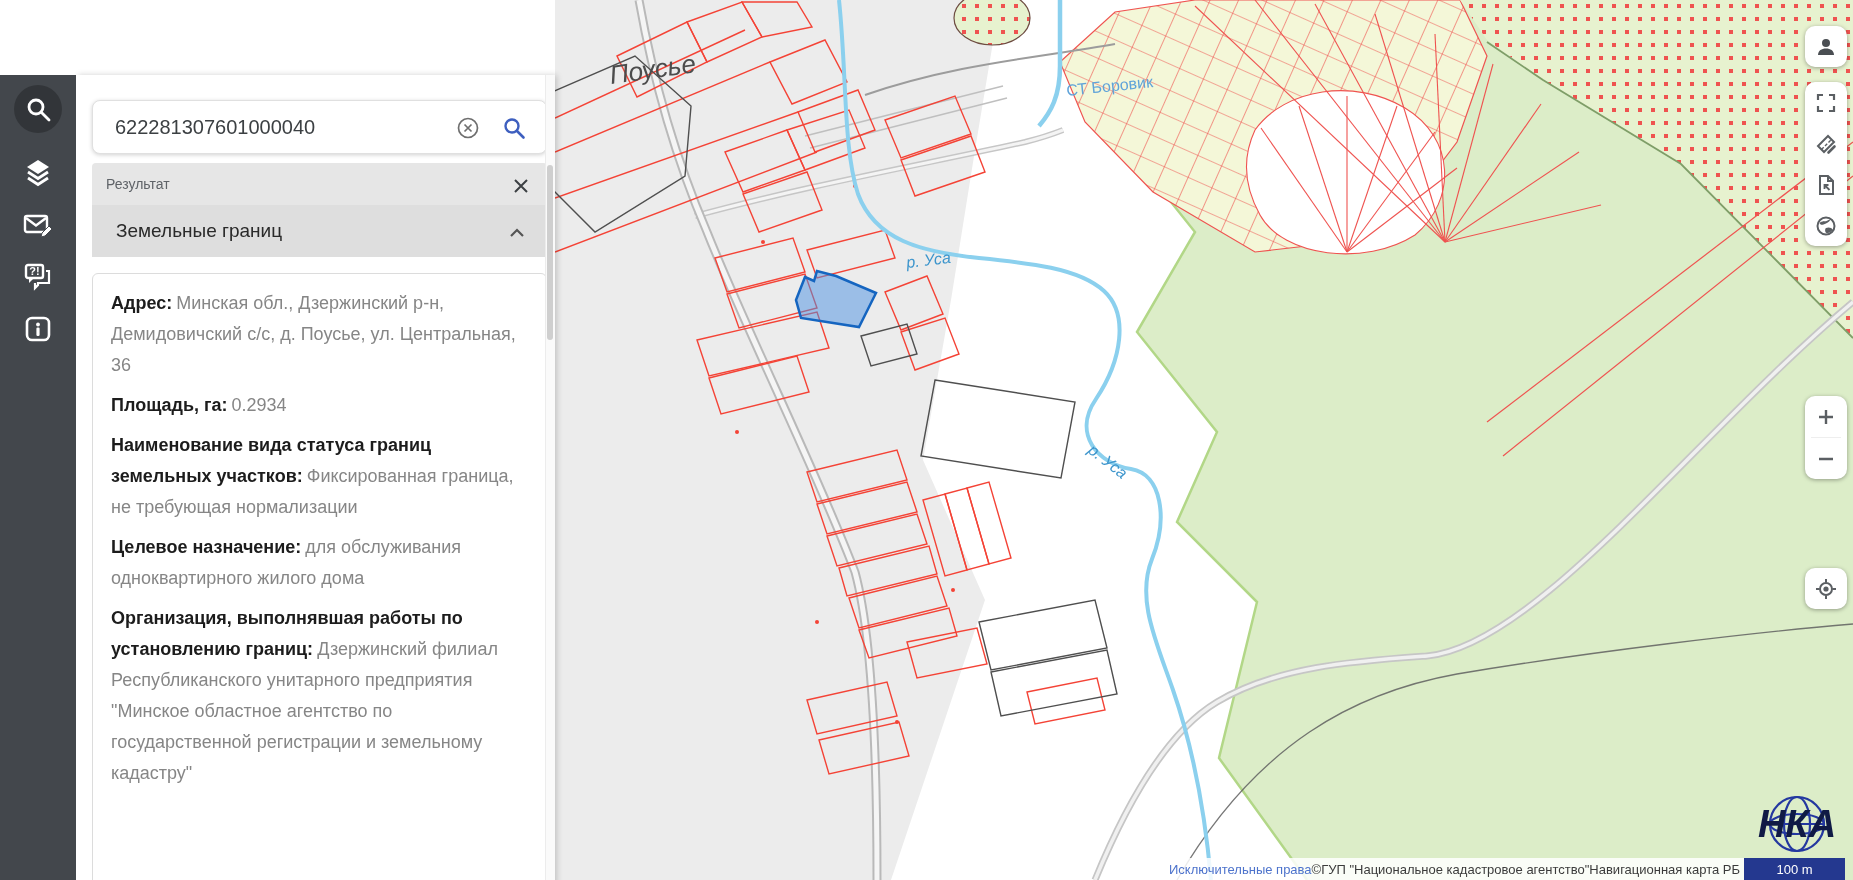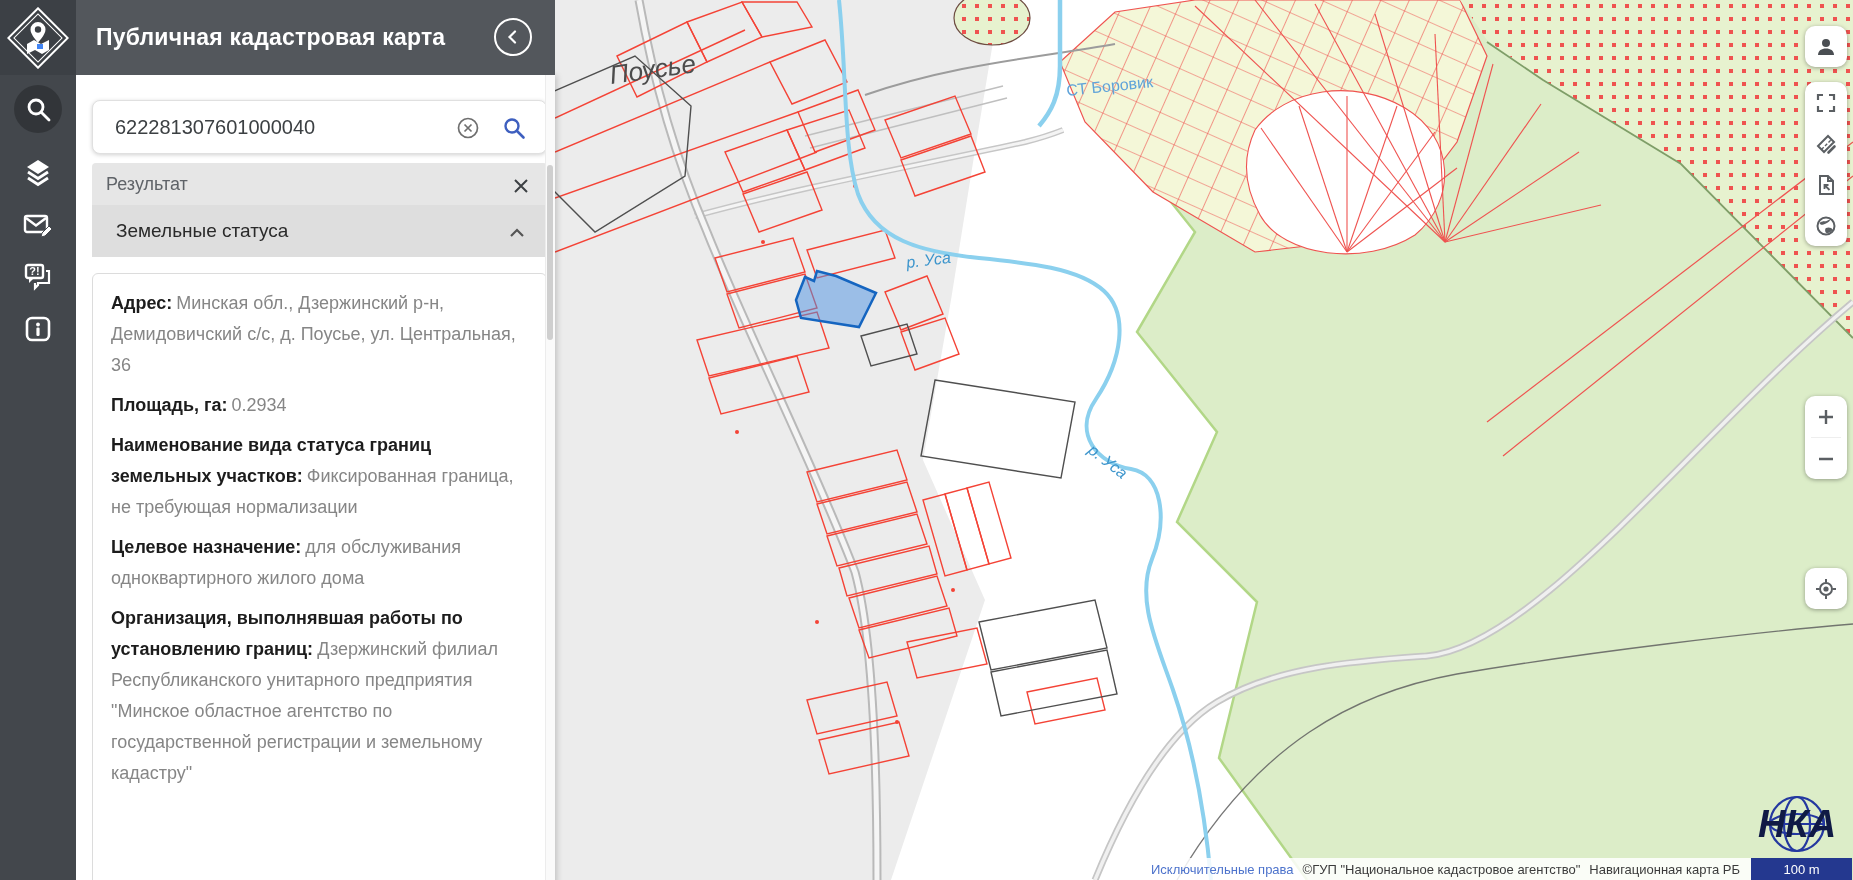--- a/index.html
+++ b/index.html
@@ -19,21 +19,21 @@
 
   
   .panel { position:absolute; left:76px; top:75px; width:479px; height:852px; background:#fff; z-index:20; box-shadow:2px 0 6px rgba(0,0,0,.18); }
   .search-card { position:absolute; left:16px; top:25px; width:455px; height:54px; background:#fff; border:1px solid #e0e0e0; border-radius:8px; box-shadow:0 1px 4px rgba(0,0,0,.18); display:flex; align-items:center; }
   .search-card input { border:none; outline:none; font-family:"Liberation Sans",sans-serif; font-size:20px; color:#3c4043; margin-left:22px; width:320px; background:transparent; }
   .icon-btn { width:32px; height:32px; display:flex; align-items:center; justify-content:center; cursor:pointer; }
   .clear-btn { position:absolute; right:62px; top:11px; }
   .search-btn { position:absolute; right:16px; top:11px; }
 
   .result-head { position:absolute; left:16px; top:88px; width:455px; height:42px; background:#e6e6e6; border-radius:4px 4px 0 0; display:flex; align-items:center; }
-  .result-head .t { font-size:18px; color:#5f6368; margin-left:14px; }
+  .result-head .t { font-size:14px; color:#5f6368; margin-left:14px; }
   .result-close { position:absolute; right:10px; top:7px; }
 
   .section-head { position:absolute; left:16px; top:130px; width:455px; height:52px; background:#dedede; display:flex; align-items:center; cursor:pointer; }
   .section-head .t { font-size:19px; color:#2a2a2a; margin-left:24px; }
   .section-chevron { position:absolute; right:14px; top:12px; }
 
   .detail-card { position:absolute; left:16px; top:198px; width:455px; height:640px; background:#fff; border:1px solid #dcdcdc; border-radius:6px; padding:14px 18px; overflow:hidden; }
   .field { font-size:18px; line-height:31px; margin-bottom:9px; color:#868686; }
   .field .fl { font-weight:bold; color:#1c1c1c; margin-right:4px; }
 
@@ -46,24 +46,24 @@
   .watermark { position:absolute; left:622px; top:578px; font-size:74px; font-weight:bold; font-variant:small-caps; letter-spacing:8px; color:#c9c9c9; opacity:.6; pointer-events:none; }
 
   .ctrl { position:absolute; right:6px; width:42px; background:#fff; border-radius:10px; box-shadow:0 1px 4px rgba(0,0,0,.35); overflow:hidden; }
   .ctrl-btn { width:42px; height:41px; display:flex; align-items:center; justify-content:center; cursor:pointer; }
   .ctrl-user { top:26px; }
   .ctrl-tools { top:82px; }
   .ctrl-zoom { top:396px; }
   .ctrl-locate { top:568px; }
   .zoom-divider { height:1px; background:#eee; margin:0 6px; }
 
-  .attrib { position:absolute; right:101px; bottom:0; height:22px; display:flex; align-items:center; gap:9px; padding:0 12px; background:rgba(255,255,255,.85); font-size:13px; }
+  .attrib { position:absolute; right:101px; bottom:0; height:22px; display:flex; align-items:center; gap:0; padding:0 12px; background:rgba(255,255,255,.85); font-size:13px; }
   .attrib .link { color:#4d73cc; cursor:pointer; }
   .attrib .txt { color:#3b3b3b; }
-  .scalebar { position:absolute; right:1px; bottom:0; width:101px; height:22px; background:#24388f; color:#fff; font-size:13px; display:flex; align-items:center; justify-content:center; }
+  .scalebar { position:absolute; right:8px; bottom:0; width:101px; height:22px; background:#24388f; color:#fff; font-size:13px; display:flex; align-items:center; justify-content:center; }
   .nka { position:absolute; right:10px; bottom:26px; width:92px; height:64px; }
 </style>
 </head>
 <body>
 
 <div class="app">
 
   <div class="rail">
     <div class="rail-item" style="top:8px;">
       <div class="active-bg"></div>
@@ -96,40 +96,20 @@
     </div>
     <div class="rail-item" style="top:228px;">
       <svg width="30" height="30" viewBox="0 0 30 30">
         <rect x="4" y="4" width="22" height="22" rx="5" fill="none" stroke="#fff" stroke-width="2.6"></rect>
         <circle cx="15" cy="10.5" r="1.9" fill="#fff"></circle>
         <rect x="13.4" y="13.5" width="3.2" height="8.5" rx="1.2" fill="#fff"></rect>
       </svg>
     </div>
   </div>
 
-  <div class="topbar">
-    <div class="logo-block">
-      <svg width="62" height="62" viewBox="0 0 62 62">
-        <g transform="translate(31,31)">
-          <rect x="-21" y="-21" width="42" height="42" transform="rotate(45)" fill="none" stroke="#fff" stroke-width="2"></rect>
-          <rect x="-17" y="-17" width="34" height="34" transform="rotate(45)" fill="none" stroke="#fff" stroke-width="1"></rect>
-          <path d="M-11,6 L-4,2 L3,6 L11,2 L11,12 L4,16 L-3,12 L-11,16 Z" fill="#fff"></path>
-          <rect x="-1" y="6" width="6" height="5" fill="#4285f4"></rect>
-          <path d="M0,-16 a7.5,7.5 0 0 1 7.5,7.5 c0,5.5 -7.5,13 -7.5,13 s-7.5,-7.5 -7.5,-13 a7.5,7.5 0 0 1 7.5,-7.5 Z" fill="#fff"></path>
-          <circle cx="0" cy="-8.5" r="3.2" fill="#3c4045"></circle>
-        </g>
-      </svg>
-    </div>
-    <div class="app-title">Публичная кадастровая карта</div>
-    <div class="back-btn">
-      <svg width="18" height="18" viewBox="0 0 18 18">
-        <path d="M11,3.5 L5.5,9 L11,14.5" fill="none" stroke="#fff" stroke-width="2.2" stroke-linecap="round"></path>
-      </svg>
-    </div>
-  </div>
 
   <div class="panel">
 
     <div class="search-card">
       <input type="text" value="622281307601000040" style="">
       <div class="icon-btn clear-btn">
         <svg width="24" height="24" viewBox="0 0 24 24">
           <circle cx="12" cy="12" r="9.5" fill="none" stroke="#6f6f6f" stroke-width="1.7"></circle>
           <path d="M8.5,8.5 L15.5,15.5 M15.5,8.5 L8.5,15.5" stroke="#6f6f6f" stroke-width="1.7"></path>
         </svg>
@@ -145,21 +125,21 @@
     <div class="result-head">
       <span class="t">Результат</span>
       <div class="icon-btn result-close">
         <svg width="20" height="20" viewBox="0 0 20 20">
           <path d="M4,4 L16,16 M16,4 L4,16" stroke="#3c4043" stroke-width="2"></path>
         </svg>
       </div>
     </div>
 
     <div class="section-head">
-      <span class="t">Земельные статуса</span>
+      <span class="t">Земельные границ</span>
       <div class="icon-btn section-chevron">
         <svg width="22" height="22" viewBox="0 0 22 22">
           <path d="M5,14 L11,8 L17,14" fill="none" stroke="#555" stroke-width="2.2"></path>
         </svg>
       </div>
     </div>
 
     <div class="detail-card">
       <div class="field"><span class="fl">Адрес:</span><span class="fv">Минская обл., Дзержинский р-н, Демидовичский с/с, д. Поусье, ул. Центральная, 36</span></div>
       <div class="field"><span class="fl">Площадь, га:</span><span class="fv">0.2934</span></div>

